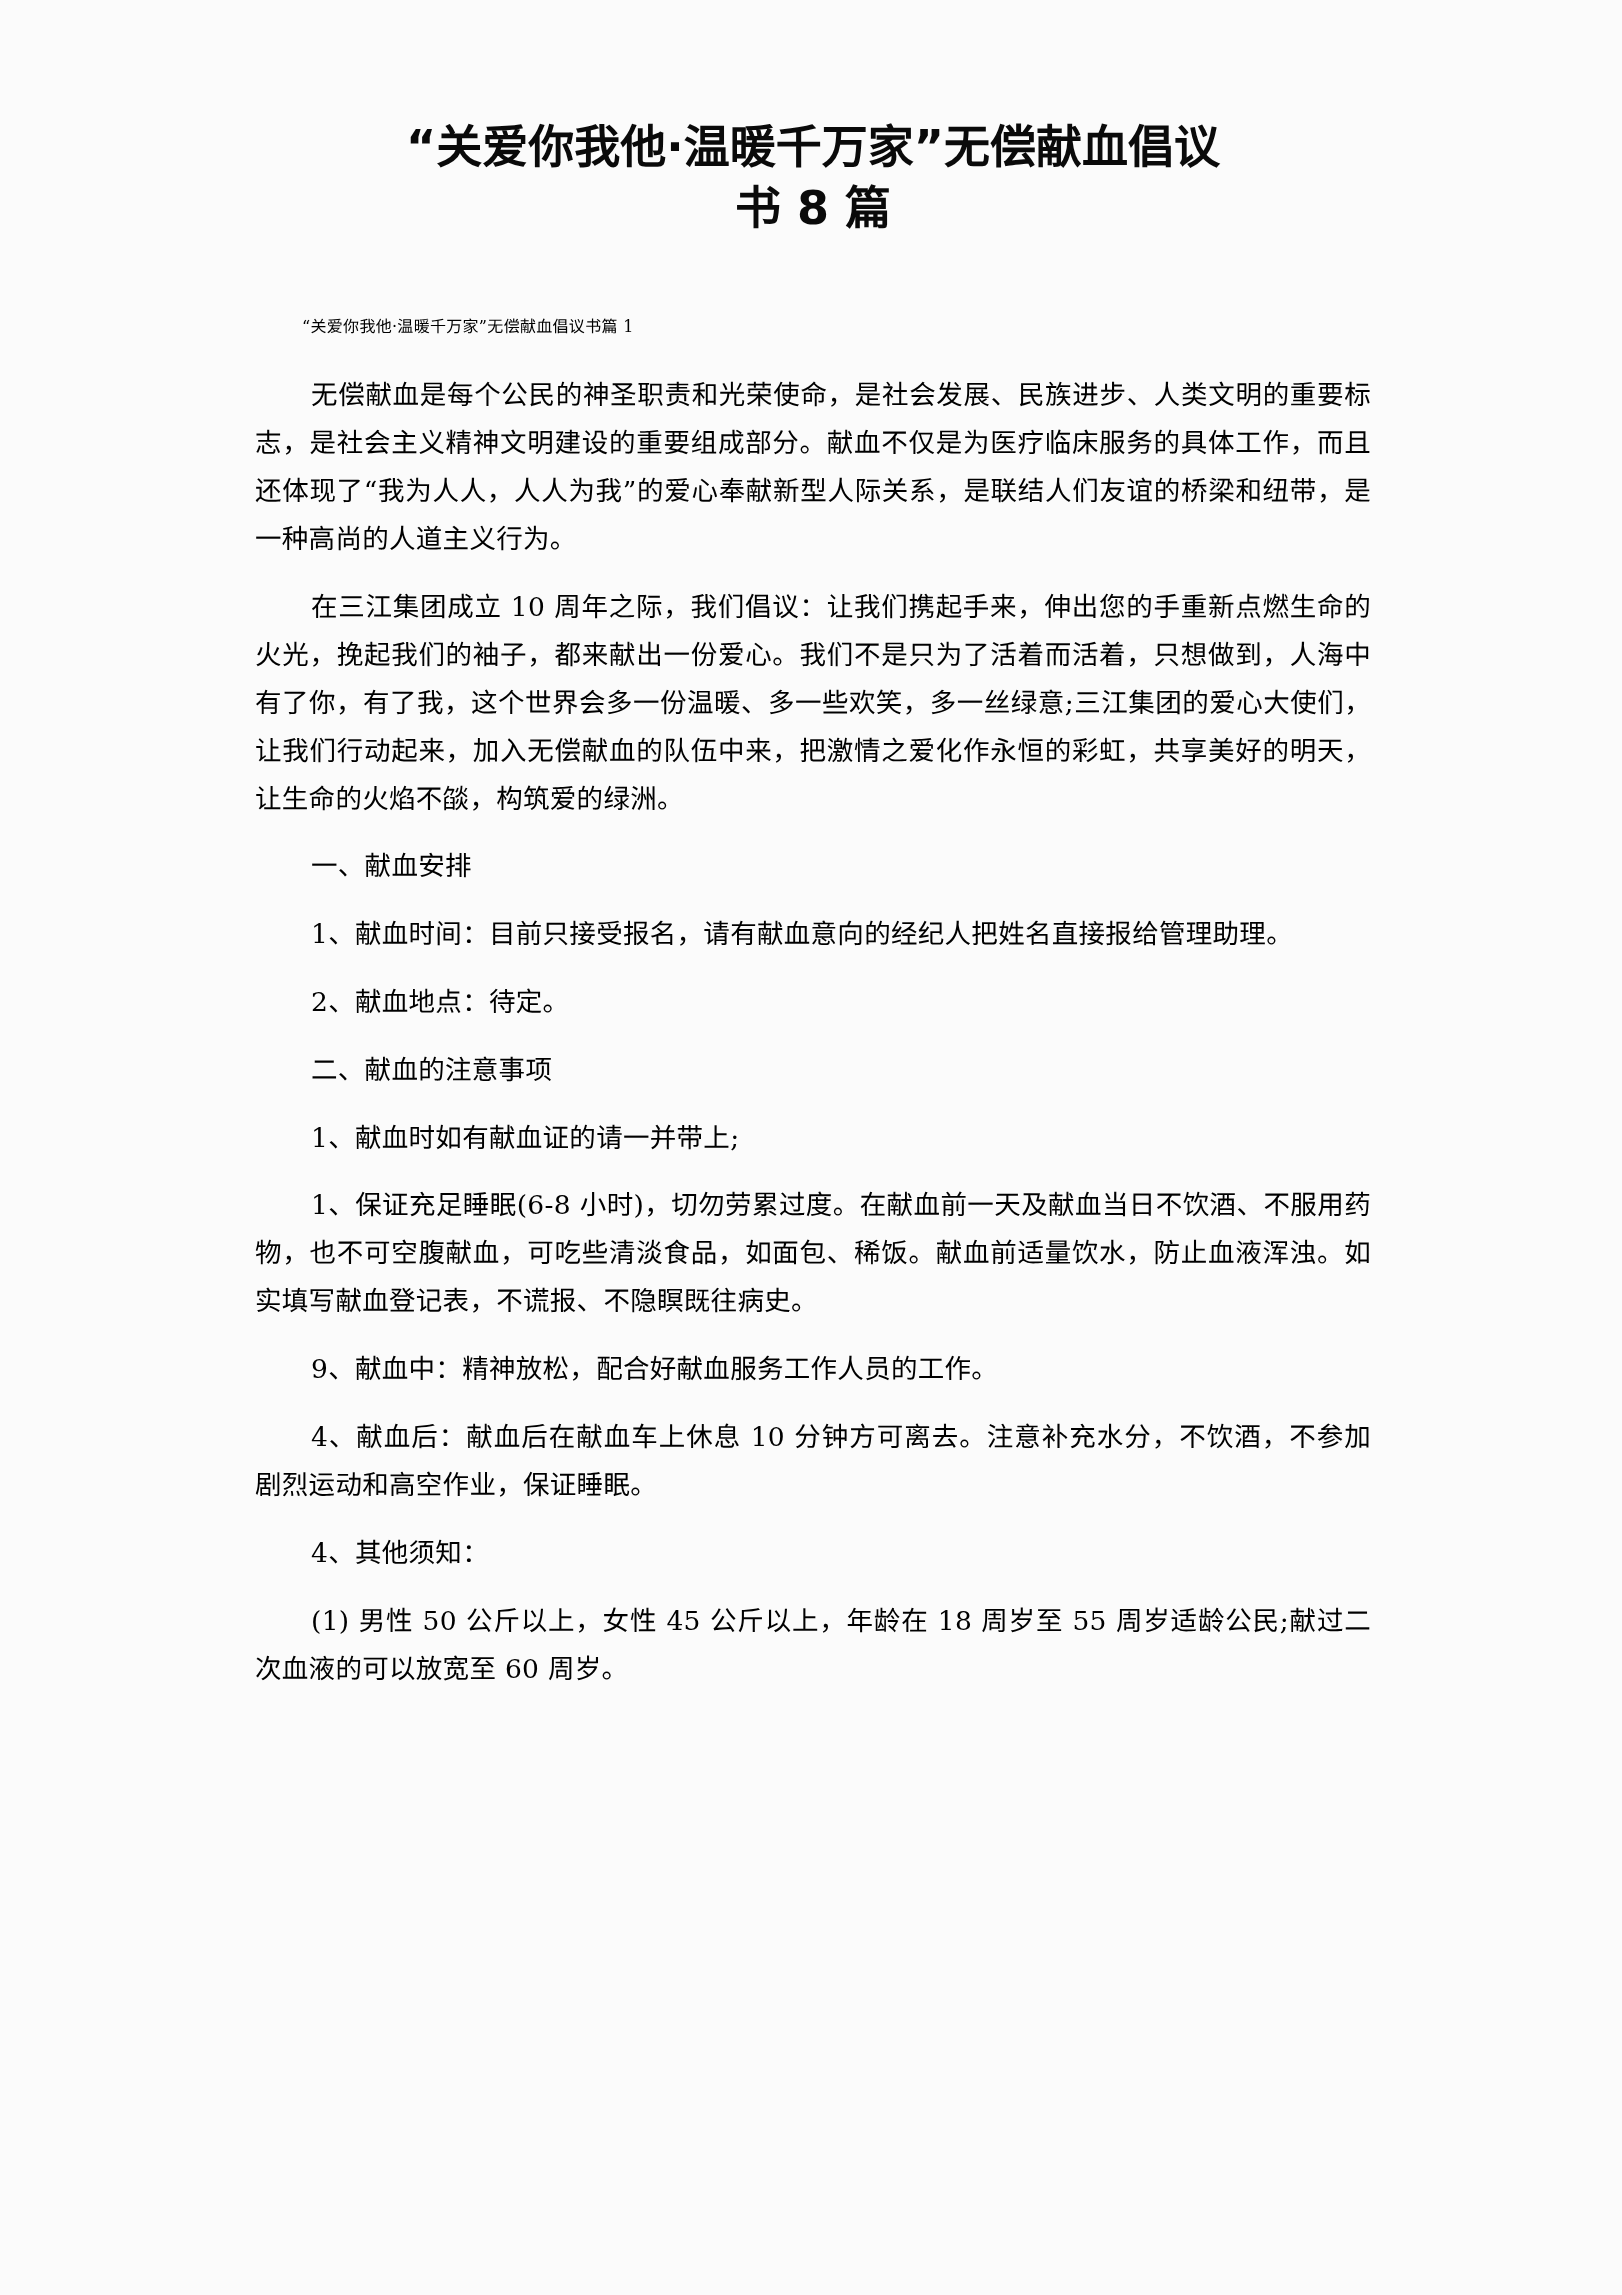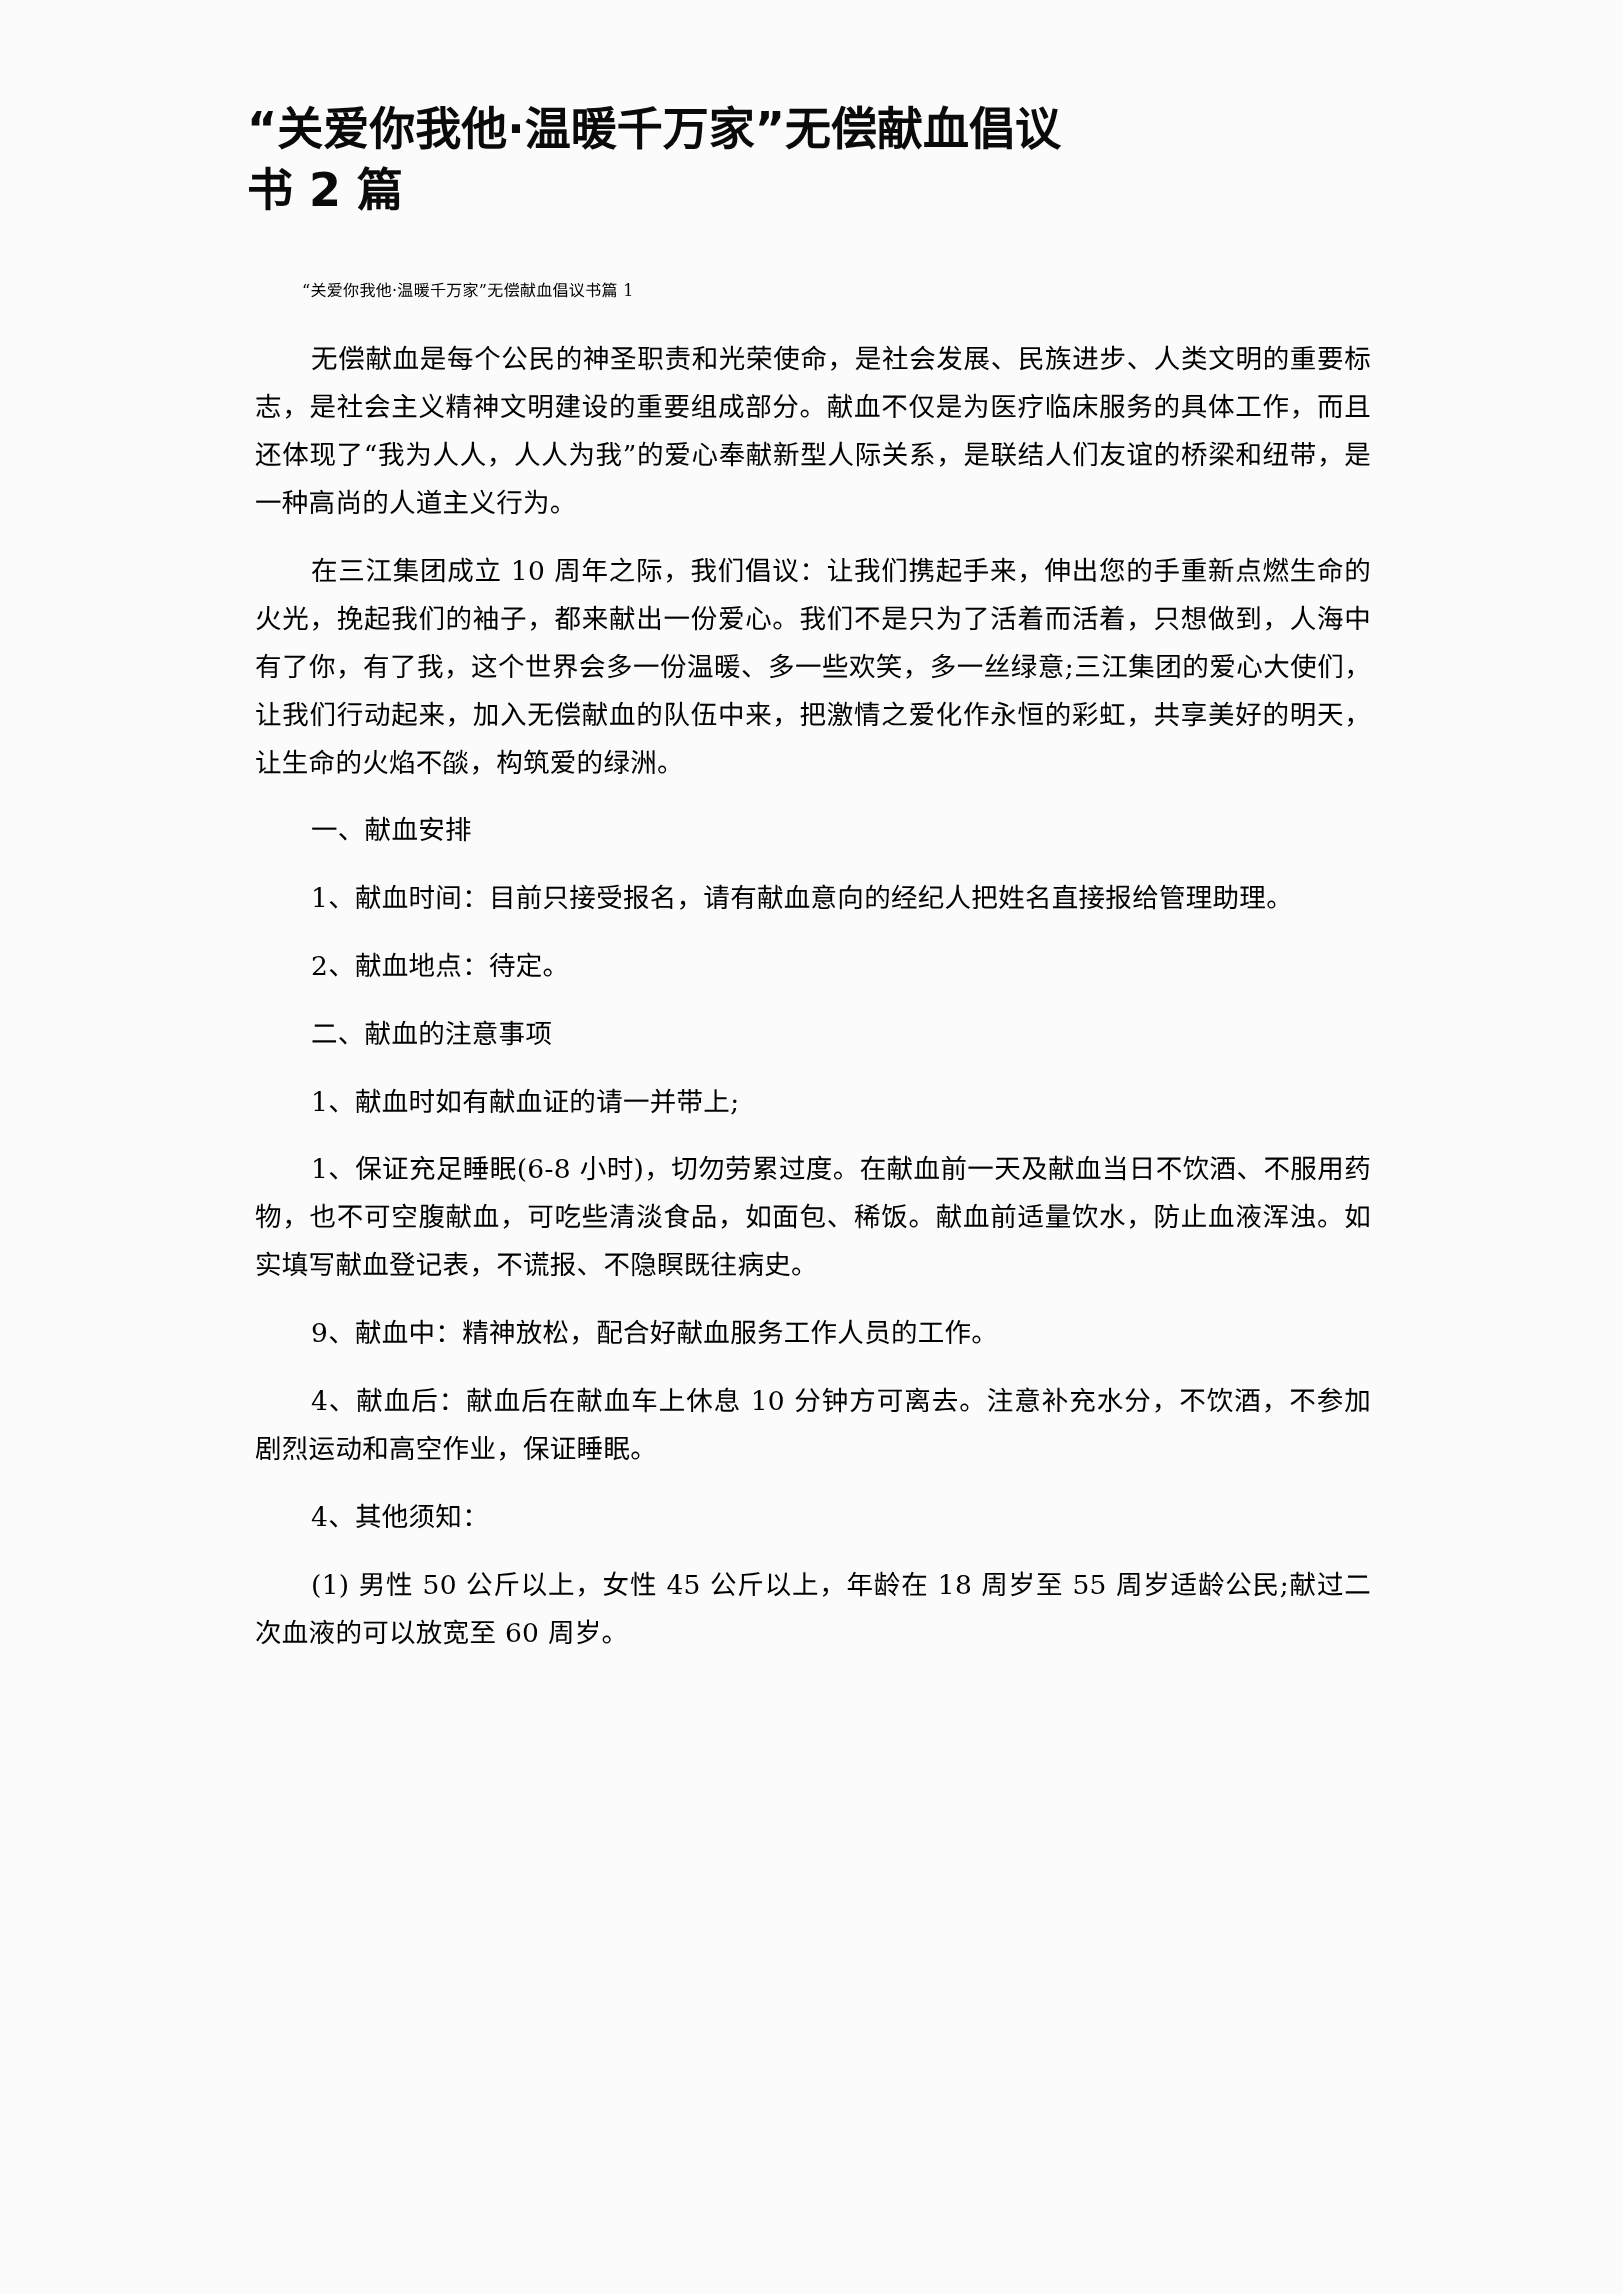--- a/index.html
+++ b/index.html
@@ -21,26 +21,27 @@
   }
   .content {
     position: absolute;
     left: 247px;
     top: 0;
     width: 1132px;
   }
 
   
   .doc-title {
-    margin: 0;
+    margin: 18px;
     padding: 0;
     font-family: "DejaVu Sans", "Liberation Sans", sans-serif;
     font-weight: 700;
     font-size: 46px;
     line-height: 61px;
+    text-align: center;
     letter-spacing: 0px;
     color: #0a0a0a;
     padding-top: 99px;
   }
   .doc-title .t-line {
     display: block;
   }
 
   
   .subtitle {
@@ -65,21 +66,21 @@
   }
 </style>
 </head>
 <body>
 
 <div class="page">
   <div class="content">
 
     <h1 class="doc-title">
       <span class="t-line">“关爱你我他·温暖千万家”无偿献血倡议</span>
-      <span class="t-line">书 2 篇</span>
+      <span class="t-line">书 8 篇</span>
     </h1>
 
     <p class="subtitle">“关爱你我他·温暖千万家”无偿献血倡议书篇 1</p>
 
     <p class="para">无偿献血是每个公民的神圣职责和光荣使命，是社会发展、民族进步、人类文明的重要标志，是社会主义精神文明建设的重要组成部分。献血不仅是为医疗临床服务的具体工作，而且还体现了“我为人人，人人为我”的爱心奉献新型人际关系，是联结人们友谊的桥梁和纽带，是一种高尚的人道主义行为。</p>
     <p class="para">在三江集团成立 10 周年之际，我们倡议：让我们携起手来，伸出您的手重新点燃生命的火光，挽起我们的袖子，都来献出一份爱心。我们不是只为了活着而活着，只想做到，人海中有了你，有了我，这个世界会多一份温暖、多一些欢笑，多一丝绿意;三江集团的爱心大使们，让我们行动起来，加入无偿献血的队伍中来，把激情之爱化作永恒的彩虹，共享美好的明天，让生命的火焰不燄，构筑爱的绿洲。</p>
     <p class="para">一、献血安排</p>
     <p class="para">1、献血时间：目前只接受报名，请有献血意向的经纪人把姓名直接报给管理助理。</p>
     <p class="para">2、献血地点：待定。</p>
     <p class="para">二、献血的注意事项</p>

